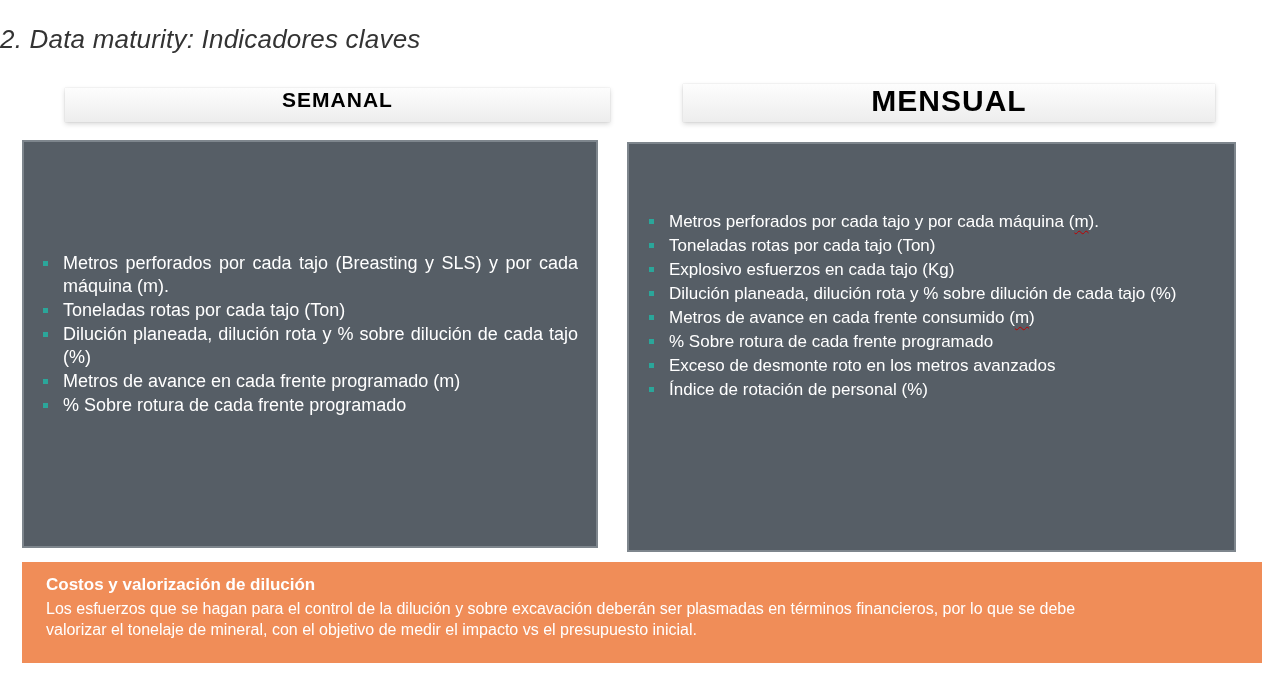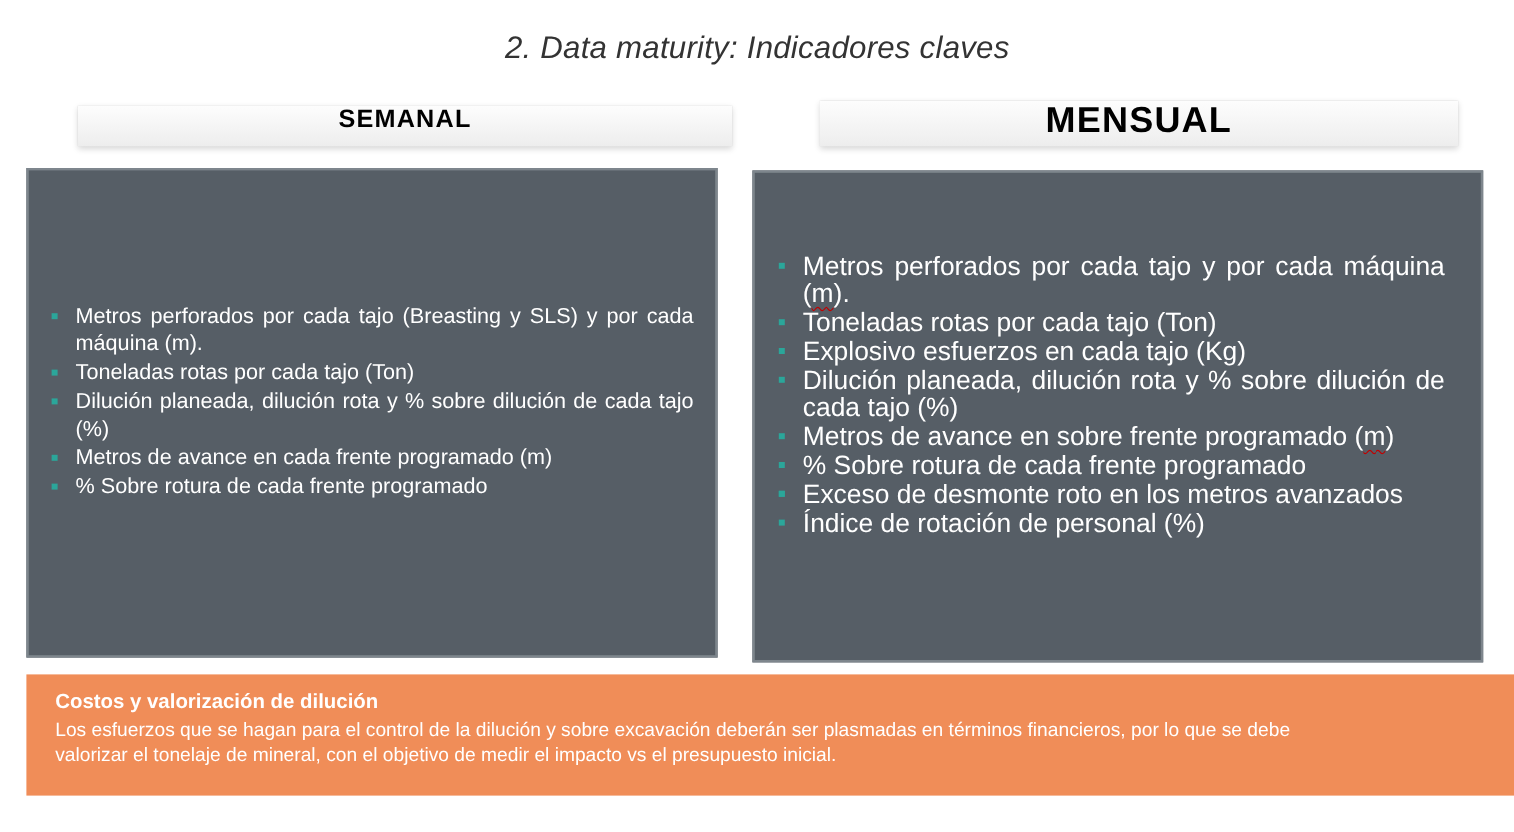--- a/index.html
+++ b/index.html
@@ -5,21 +5,21 @@
   html, body { margin:0; padding:0; }
   body {
     width:1262px; height:693px; position:relative; overflow:hidden;
     background:#ffffff;
     font-family:"Liberation Sans", sans-serif;
   }
   .slide { position:absolute; inset:0; }
 
   .title {
     position:absolute; top:24px; left:0; width:100%; margin:0;
-    text-align:center; font-size:26px; font-style:italic; font-weight:400;
+    text-align:left; font-size:26px; font-style:italic; font-weight:400;
     color:var(--title-text,#333333); letter-spacing:0.2px;
   }
 
   .header-bar {
     position:absolute;
     background:linear-gradient(180deg,#fdfdfd 0%,#ededed 100%);
     box-shadow:0 2px 5px rgba(0,0,0,0.16), 0 0 1px rgba(0,0,0,0.18);
     display:flex; align-items:flex-start; justify-content:center;
     font-weight:bold; color:var(--header-text,#000000);
   }
@@ -36,21 +36,21 @@
 
   ul.bullets { list-style:none; margin:0; }
   .panel.left  ul.bullets { padding:110px 18px 0 15px; }
   .panel.right ul.bullets { padding:66px 30px 0 16px; }
 
   ul.bullets li {
     position:relative; padding-left:24px; margin-bottom:1px;
     color:var(--body-text,#FFFFFF); text-align:justify;
   }
   .panel.left  li { font-size:18px; line-height:23px; }
-  .panel.right li { font-size:22px; line-height:23px; }
+  .panel.right li { font-size:17px; line-height:23px; }
 
   .bullet-marker {
     position:absolute; left:4px; top:9px; width:5px; height:5px;
     background:var(--bullet-accent,#2BA69A);
   }
 
   .wavy {
     text-decoration-line:underline;
     text-decoration-style:wavy;
     text-decoration-color:var(--spellcheck-red,#C00000);
@@ -90,21 +90,21 @@
         <li><span class="bullet-marker"></span><span class="bullet-text"><span>% Sobre rotura de cada frente programado</span></span></li>
       </ul>
   </div>
 
   <div class="panel right">
     <ul class="bullets">
         <li><span class="bullet-marker"></span><span class="bullet-text"><span>Metros perforados por cada tajo y por cada máquina (</span><span class="wavy">m</span><span>).</span></span></li>
         <li><span class="bullet-marker"></span><span class="bullet-text"><span>Toneladas rotas por cada tajo (Ton)</span></span></li>
         <li><span class="bullet-marker"></span><span class="bullet-text"><span>Explosivo esfuerzos en cada tajo (Kg)</span></span></li>
         <li><span class="bullet-marker"></span><span class="bullet-text"><span>Dilución planeada, dilución rota y % sobre dilución de cada tajo (%)</span></span></li>
-        <li><span class="bullet-marker"></span><span class="bullet-text"><span>Metros de avance en sobre frente programado (</span><span class="wavy">m</span><span>)</span></span></li>
+        <li><span class="bullet-marker"></span><span class="bullet-text"><span>Metros de avance en cada frente consumido (</span><span class="wavy">m</span><span>)</span></span></li>
         <li><span class="bullet-marker"></span><span class="bullet-text"><span>% Sobre rotura de cada frente programado</span></span></li>
         <li><span class="bullet-marker"></span></li>
         <li><span class="bullet-marker"></span><span class="bullet-text"><span>Exceso de desmonte roto en los metros avanzados</span></span></li>
         <li><span class="bullet-marker"></span><span class="bullet-text"><span>Índice de rotación de personal (%)</span></span></li>
       </ul>
   </div>
 
   <div class="footer">
     <div class="footer-title">Costos y valorización de dilución</div>
     <div class="footer-body">Los esfuerzos que se hagan para el control de la dilución y sobre excavación deberán ser plasmadas en términos financieros, por lo que se debe valorizar el tonelaje de mineral, con el objetivo de medir el impacto vs el presupuesto inicial.</div>

